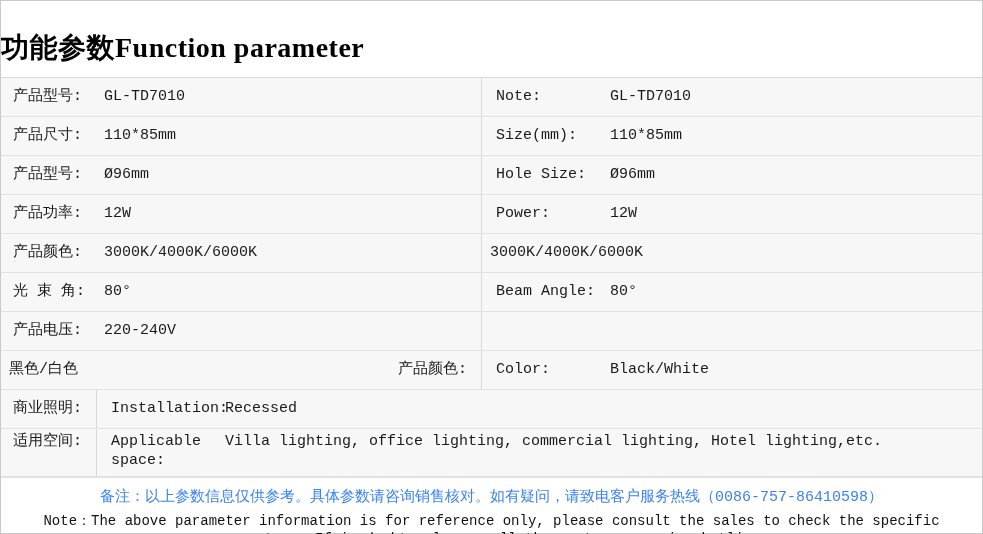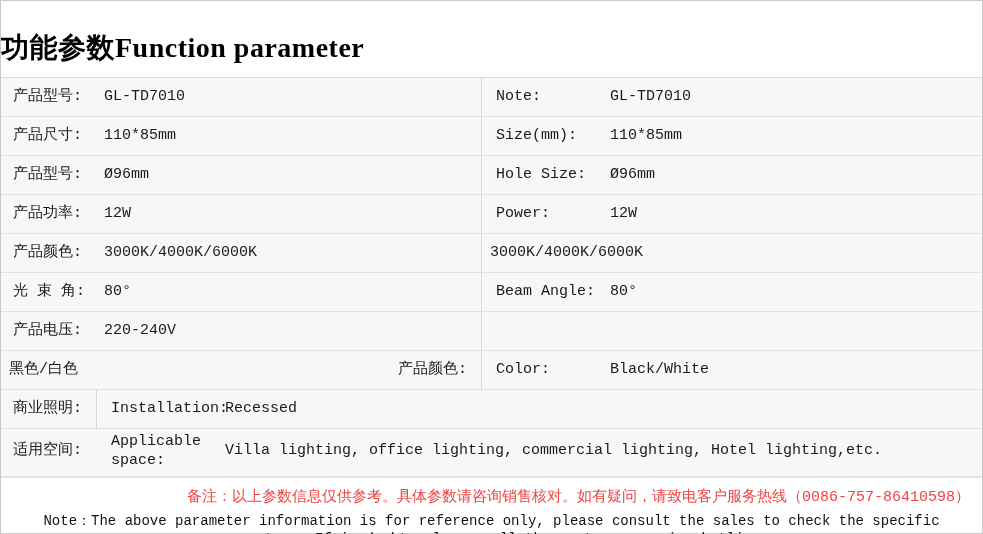--- a/index.html
+++ b/index.html
@@ -73,36 +73,35 @@
     width: 120px;
     padding-left: 14px;
   }
   .c-en-value {
     flex: 1;
     padding-left: 8px;
     padding-right: 10px;
   }
   .row.tall {
     min-height: 46px;
-    align-items: center;
   }
   .row.tall .cell {
     align-items: flex-start;
   }
   .row.tall .c-en-label,
   .row.tall .c-en-value,
   .row.tall .c-cn-label,
   .row.tall .c-cn-value {
     padding-top: 4px;
   }
   .note-cn {
     font-size: 15px;
-    text-align: right;
+    text-align: center;
     padding: 9px 12px 3px 12px;
-    color: #ef4444;
+    color: #3b82f6;
   }
   .note-en {
     font-size: 14px;
     text-align: center;
     padding: 3px 14px 8px 14px;
     line-height: 1.35;
     color: #111111;
     border-top: 0;
   }
   .note-block {

